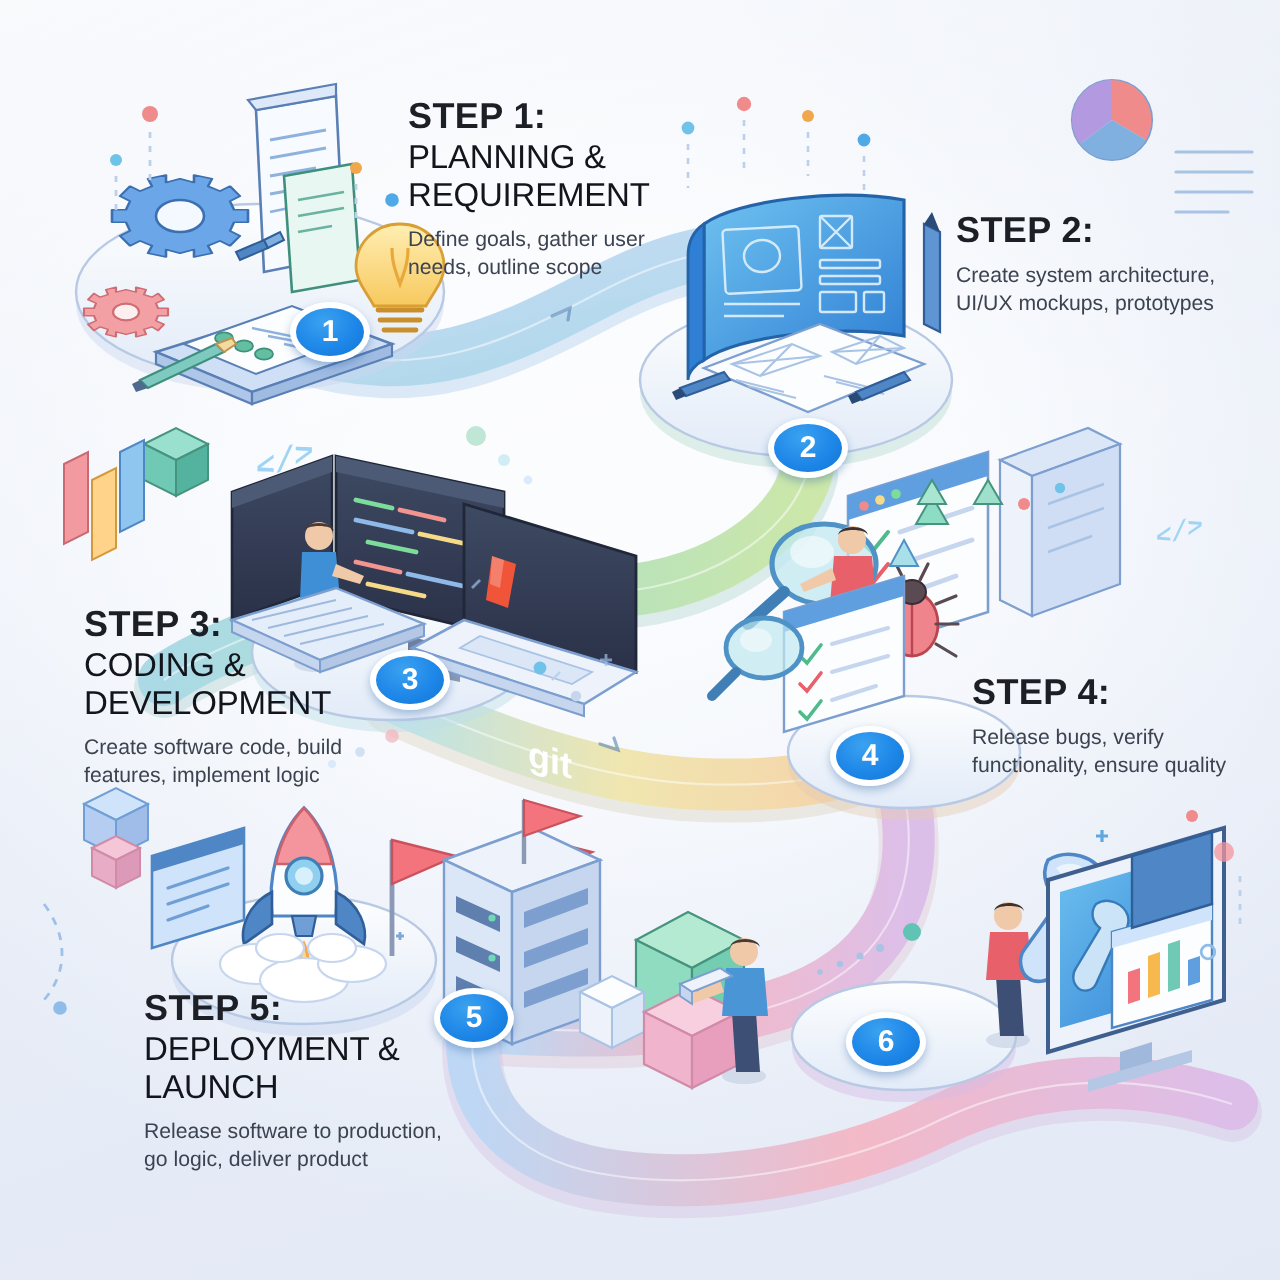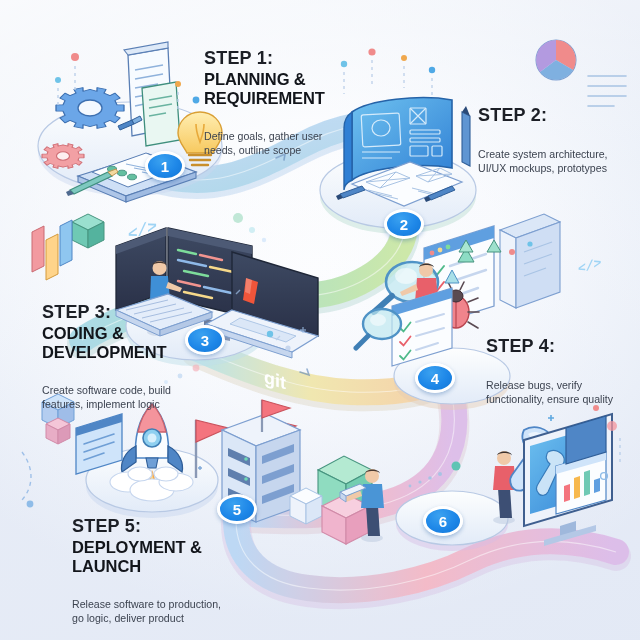--- a/index.html
+++ b/index.html
@@ -23,33 +23,33 @@
   }
   svg.art { position:absolute; left:0; top:0; width:640px; height:640px; }
 
   
   .block { position:absolute; }
   .step-kicker{
     font-size:18px; font-weight:bold; color:#1c1f26; letter-spacing:.2px;
     line-height:1.18;
   }
   .step-title{
-    font-size:16.5px; font-weight:bold; color:#12151b; letter-spacing:-.1px;
+    font-size:16.5px; font-weight:normal; color:#12151b; letter-spacing:-.1px;
     line-height:1.14; margin-top:1px; white-space:pre-line;
   }
   .step-desc{
-    font-size:10.6px; color:#3c4350; line-height:1.33; margin-top:21px;
+    font-size:10.6px; color:#3c4350; line-height:1.33; margin-top:5px;
     white-space:pre-line;
   }
 
   .b1 { left:204px; top:48px;  width:150px; }
   .b2 { left:478px; top:105px; width:158px; }
   .b3 { left:42px;  top:302px; width:158px; }
   .b4 { left:486px; top:336px; width:152px; }
-  .b5 { left:72px;  top:516px; width:178px; }
+  .b5 { left:72px;  top:494px; width:178px; }
   .b6 { left:484px; top:524px; width:156px; }
 
   
   .badge{
     position:absolute; width:40px; height:30px; border-radius:50%;
     background:radial-gradient(ellipse at 40% 28%, #3ba2f0 0%, #1e87e8 55%, #1275d4 100%);
     border:3px solid #ffffff;
     box-shadow:0 2px 4px rgba(30,90,160,.35);
     display:flex; align-items:center; justify-content:center;
     color:#fff; font-size:15px; font-weight:bold;

